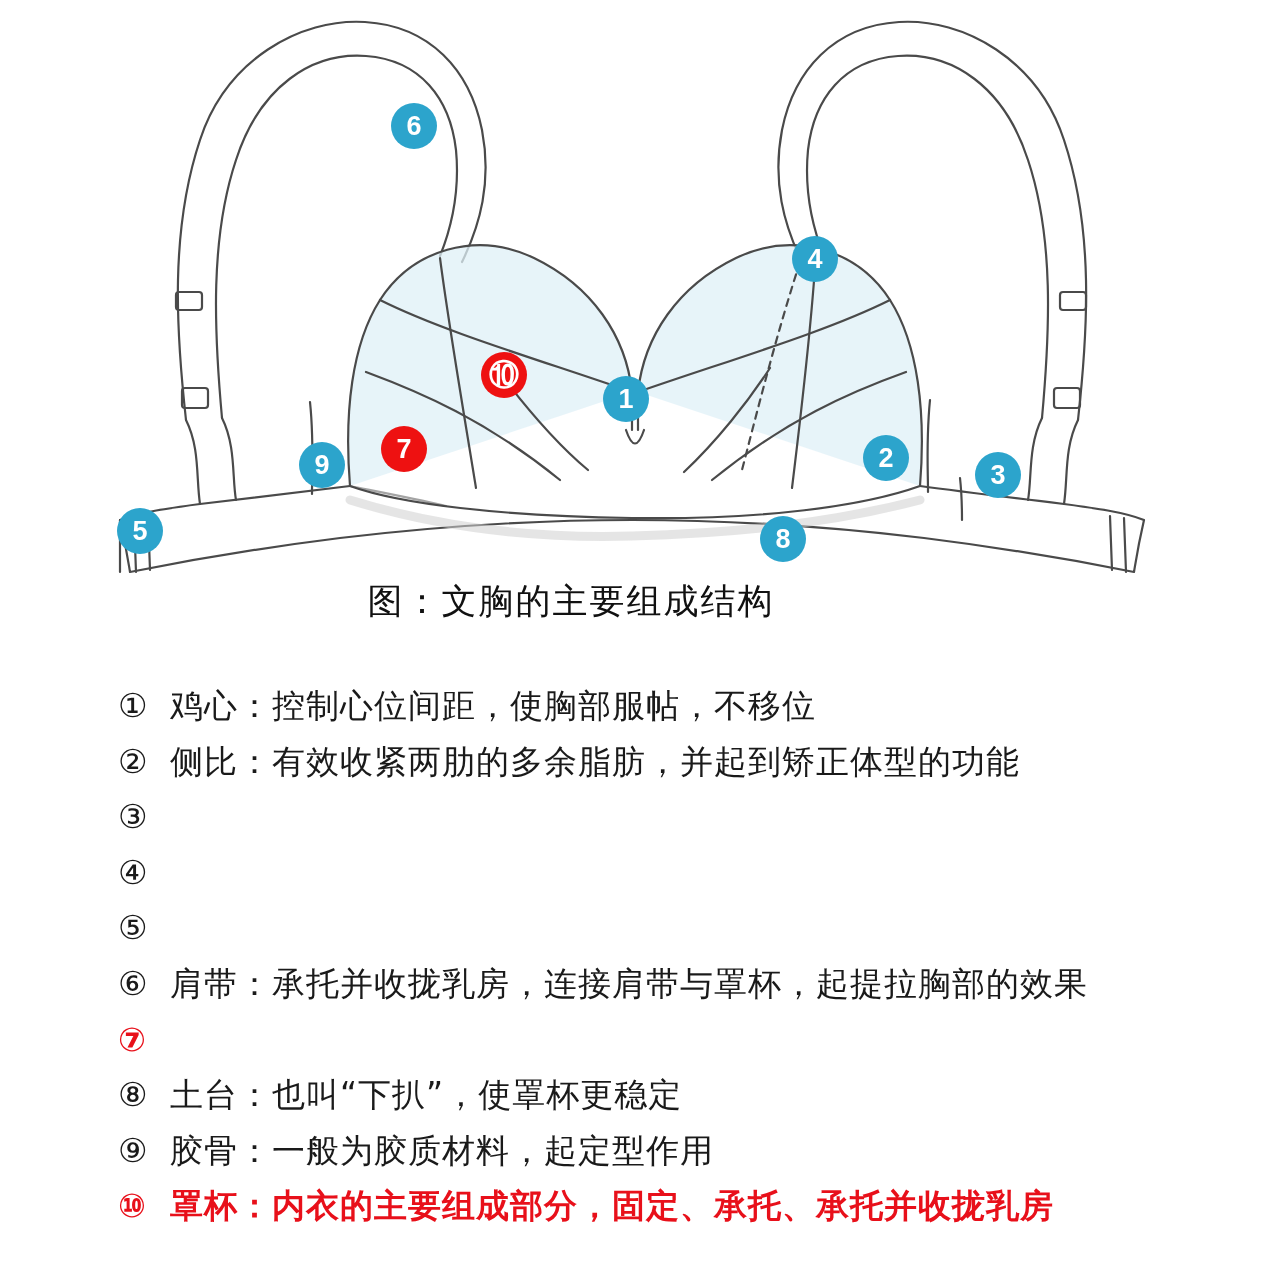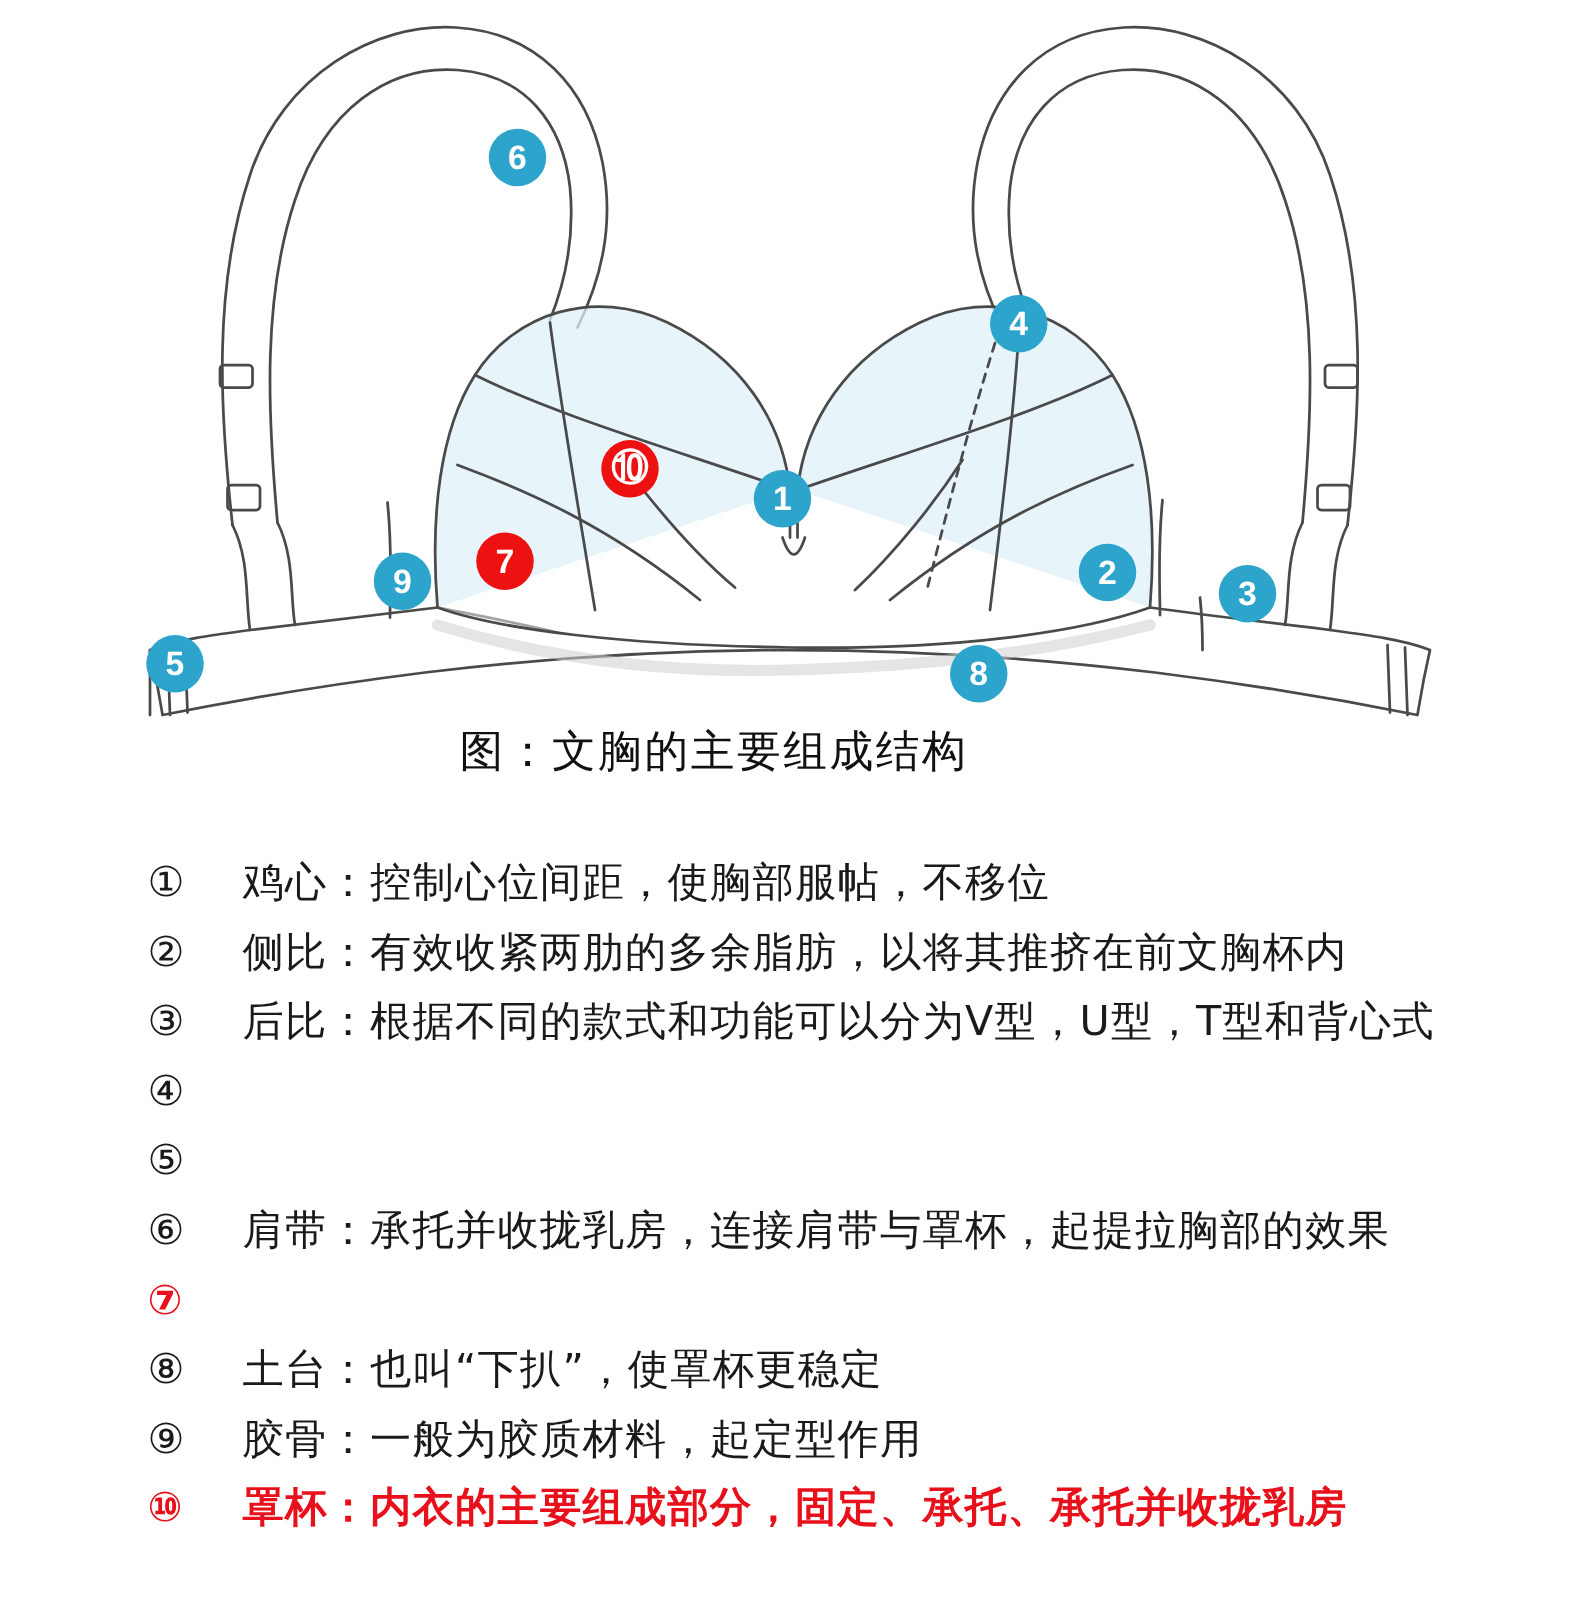--- a/index.html
+++ b/index.html
@@ -76,21 +76,20 @@
     line-height: 1.2;
     white-space: nowrap;
   }
   .legend-num {
     width: 52px;
     flex: 0 0 52px;
     font-size: 33px;
   }
   .legend-text {
     letter-spacing: 1px;
-    margin-left: 24px;
   }
   .legend-row.highlight {
     color: #e8101a;
     font-weight: bold;
   }
   .legend-row.highlight .legend-num { color: #e8101a; font-weight: bold; }
 </style>
 </head>
 <body>
 
@@ -196,26 +195,25 @@
 
 <div id="legend">
 
   <div class="legend-row">
     <span class="legend-num">①</span>
     <span class="legend-text">鸡心：控制心位间距，使胸部服帖，不移位</span>
   </div>
 
   <div class="legend-row">
     <span class="legend-num">②</span>
-    <span class="legend-text">侧比：有效收紧两肋的多余脂肪，以将其推挤在前文胸杯内</span>
+    <span class="legend-text">侧比：有效收紧两肋的多余脂肪，并起到矫正体型的功能</span>
   </div>
 
   <div class="legend-row">
     <span class="legend-num">③</span>
-    <span class="legend-text">后比：根据不同的款式和功能可以分为V型，U型，T型和背心式</span>
   </div>
 
   <div class="legend-row">
     <span class="legend-num">④</span>
   </div>
 
   <div class="legend-row">
     <span class="legend-num">⑤</span>
   </div>
 

